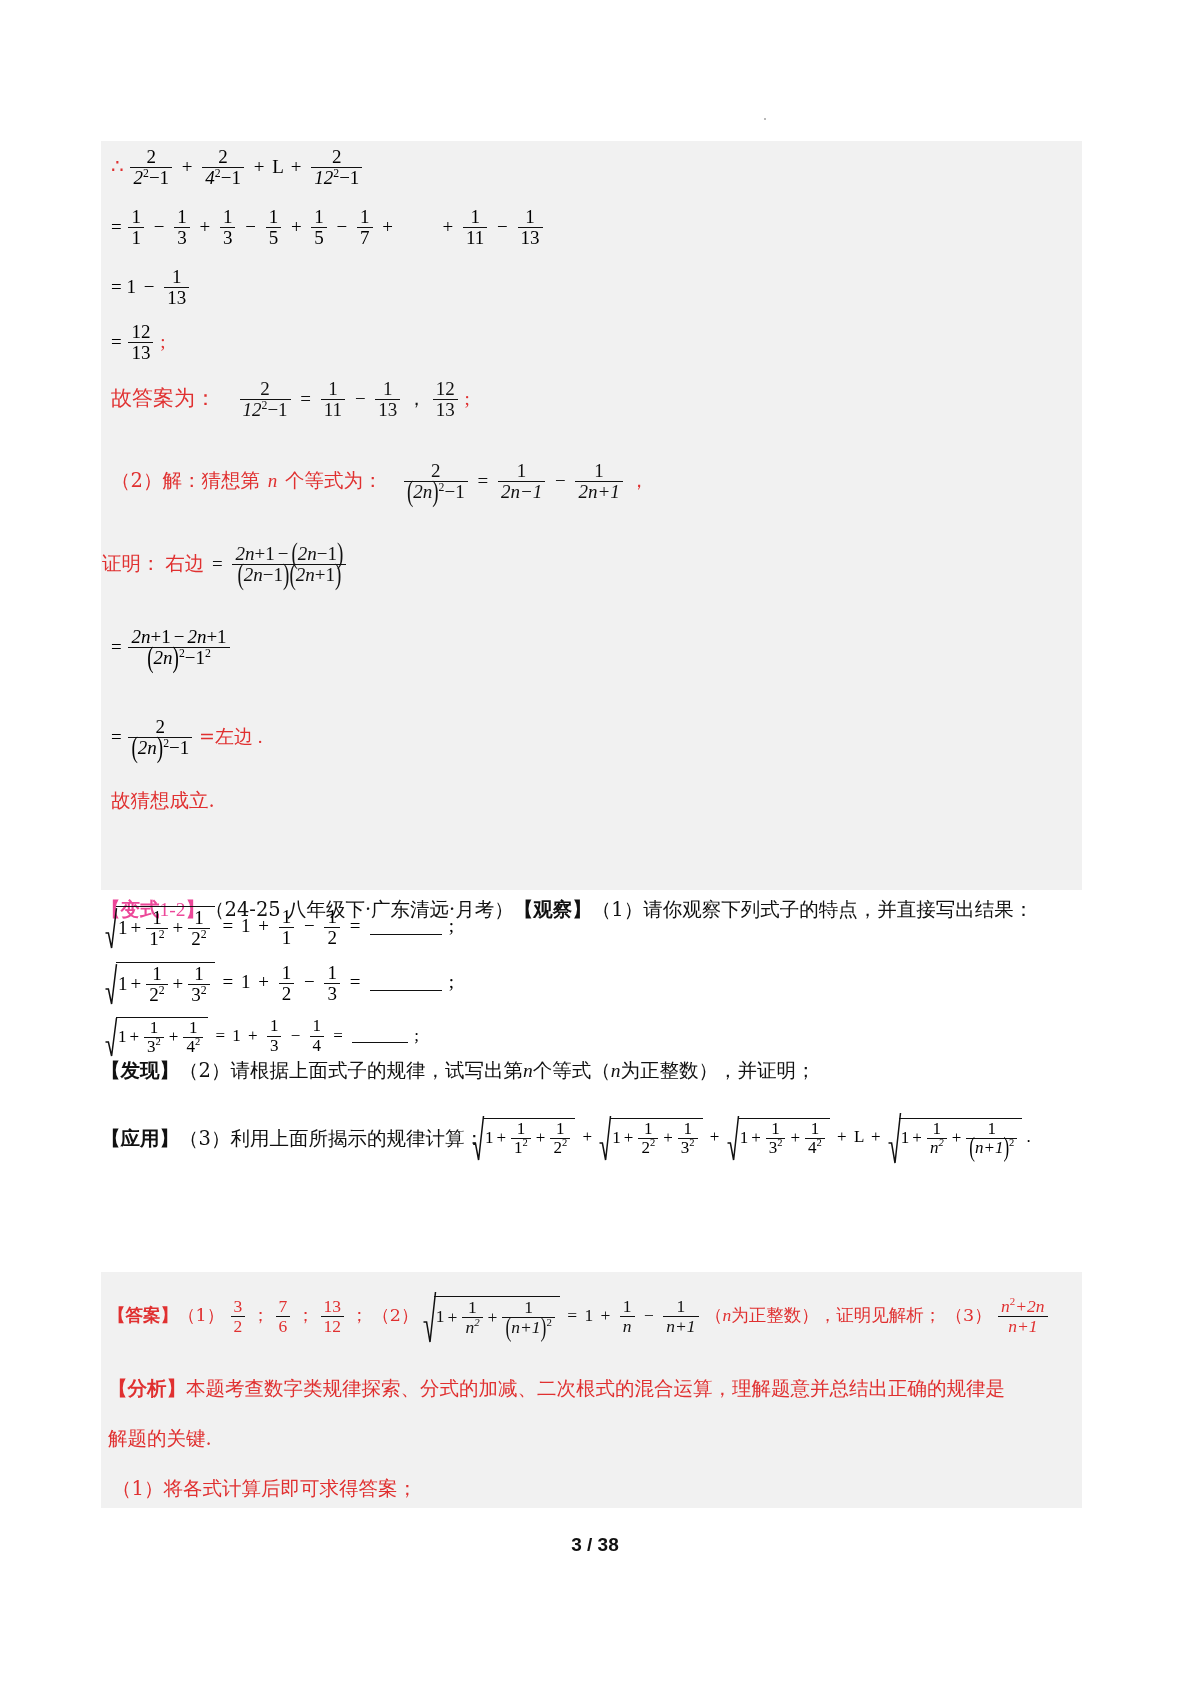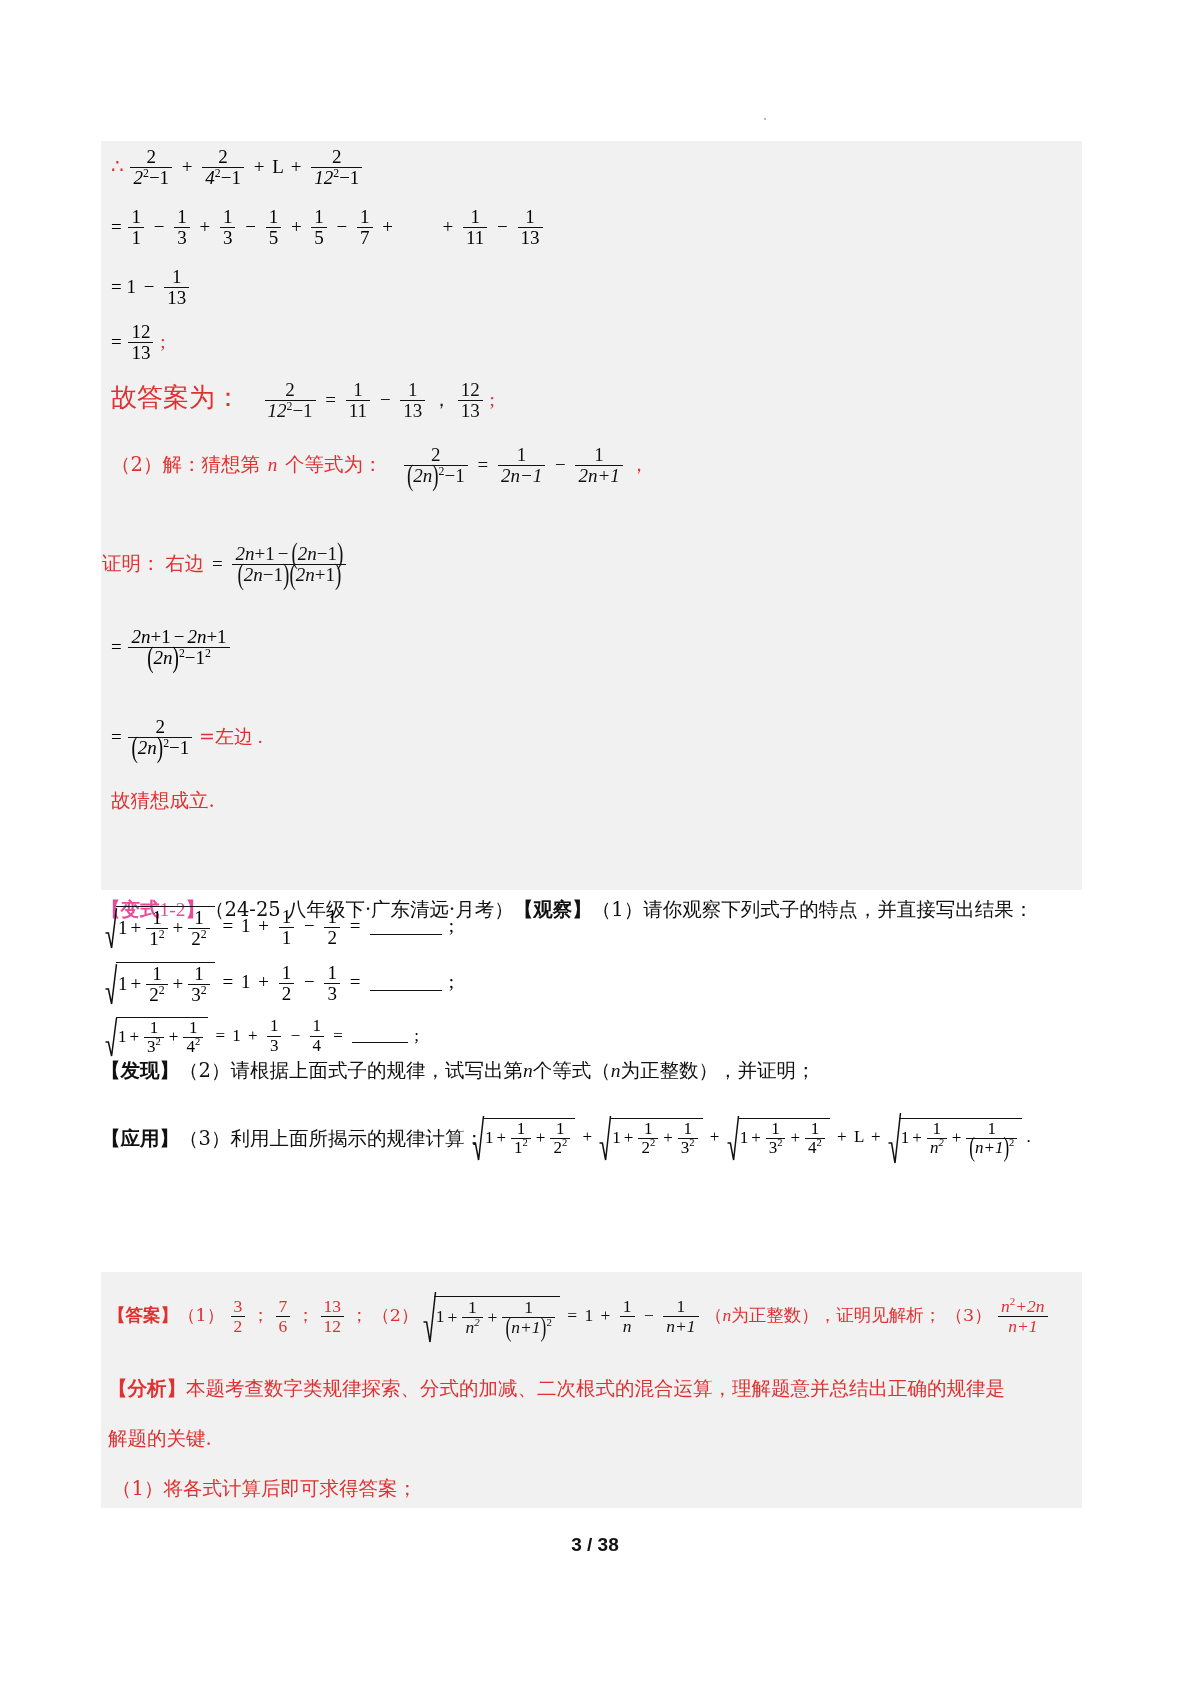--- a/index.html
+++ b/index.html
@@ -168,36 +168,36 @@
     <span class="frac big"><span class="num">1</span><span class="den">13</span></span>
   </div>
 
   <div class="blk mathrow m" style="left:111px; top:323px;">
     <span>=</span>
     <span class="frac big"><span class="num">12</span><span class="den">13</span></span>
     <span class="red">;</span>
   </div>
 
   <div class="blk mathrow m red" style="left:111px; top:380px;">
-    <span class="cn" style="font-size:26px;">故答案为：</span>
+    <span class="cn" style="font-size:21px;">故答案为：</span>
     <span style="display:inline-block;width:12px;"></span>
     <span class="frac big black">
       <span class="num">2</span>
       <span class="den"><span class="it">12</span><sup class="pw">2</sup><span>−1</span></span>
     </span>
     <span class="black op">=</span>
     <span class="frac big black"><span class="num">1</span><span class="den">11</span></span>
     <span class="black op">−</span>
     <span class="frac big black"><span class="num">1</span><span class="den">13</span></span>
     <span class="black">，</span>
     <span class="frac big black"><span class="num">12</span><span class="den">13</span></span>
     <span>;</span>
   </div>
 
-  <div class="blk mathrow m red" style="left:111px; top:446px;">
+  <div class="blk mathrow m red" style="left:111px; top:462px;">
     <span class="cn" style="font-size:19.5px;">（2）解：猜想第</span>
     <span class="it" style="padding:0 3px;">n</span>
     <span class="cn" style="font-size:19.5px;">个等式为：</span>
     <span style="display:inline-block;width:10px;"></span>
     <span class="frac big black">
       <span class="num">2</span>
       <span class="den"><span class="dp">(</span><span class="it">2n</span><span class="dp">)</span><sup class="pw">2</sup><span>−1</span></span>
     </span>
     <span class="black op">=</span>
     <span class="frac big black"><span class="num">1</span><span class="den it">2n−1</span></span>

